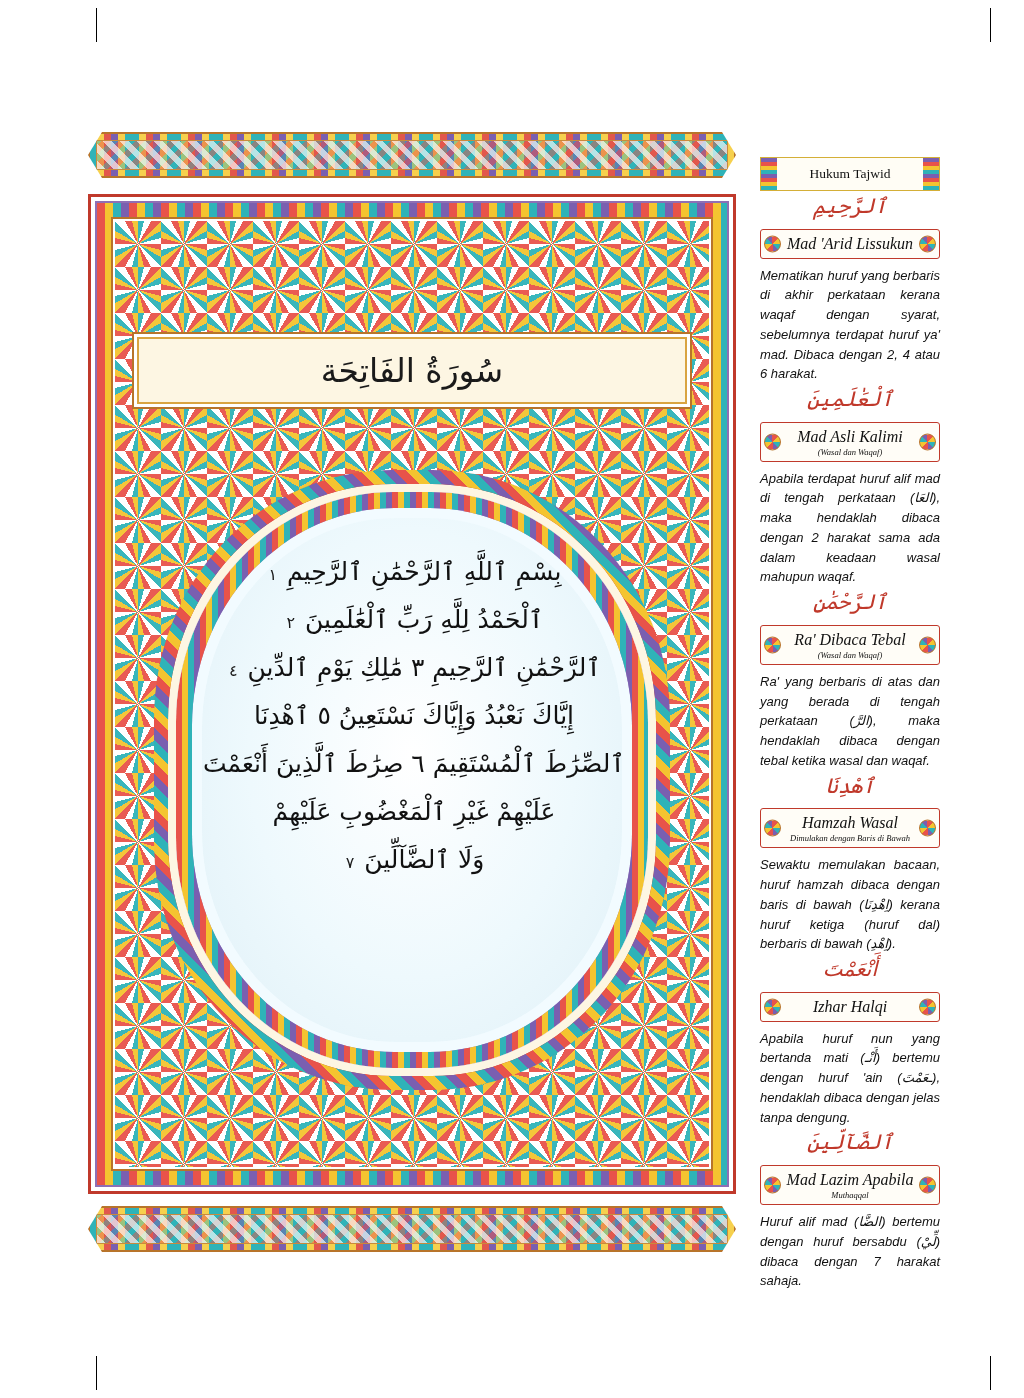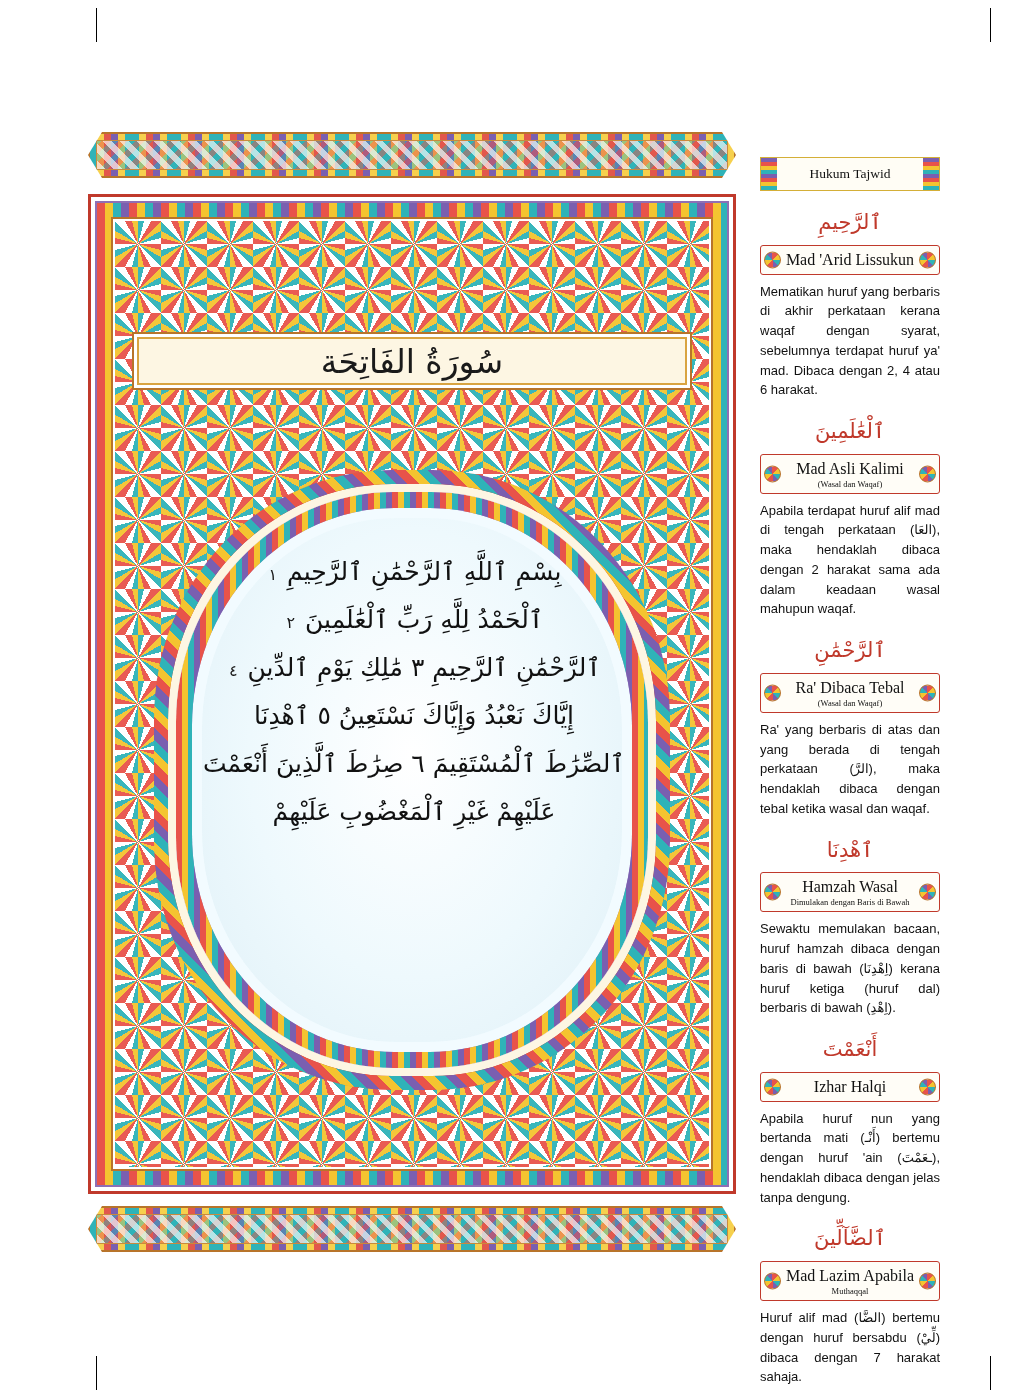--- a/index.html
+++ b/index.html
@@ -55,21 +55,21 @@
     background:
       repeating-conic-gradient(from 0deg at 50% 50%, #2fb3b8 0deg 15deg, #ffffff 15deg 30deg, #e8534a 30deg 45deg, #f4c430 45deg 60deg) 0 0/46px 46px,
       repeating-linear-gradient(45deg,rgba(122,95,176,.30) 0 10px,rgba(255,255,255,0) 10px 20px),
       repeating-linear-gradient(-45deg,rgba(232,83,74,.22) 0 10px,rgba(255,255,255,0) 10px 20px),
       #fdfdf8;
     opacity:.95;
   }
 
   
   #surah-bar{
-    position:absolute;left:44px;top:200px;width:560px;height:58px;
+    position:absolute;left:44px;top:200px;width:560px;height:77px;
     background:#fdf6e3;border:2px solid #b8742a;box-sizing:border-box;
     display:flex;align-items:center;justify-content:center;
     box-shadow:inset 0 0 0 3px #fff,inset 0 0 0 5px #d9a441;
   }
   #surah-bar .surah-title{
     font-family:"DejaVu Sans",sans-serif;font-size:33px;color:#1a1a1a;direction:rtl;
     letter-spacing:0;line-height:1;
   }
   .corner-badge{
     position:absolute;top:210px;width:44px;height:42px;background:#fdf6e3;
@@ -122,21 +122,21 @@
     display:flex;align-items:center;justify-content:center;box-sizing:border-box;margin-top:25px;
   }
   #tajwid-header .hdr-text{font-size:13.5px;color:#111;font-family:"Liberation Serif",serif;}
   #tajwid-header .tick{
     position:absolute;top:0;bottom:0;width:16px;
     background:repeating-linear-gradient(0deg,#2fb3b8 0 4px,#f4c430 4px 8px,#e8534a 8px 12px,#7a5fb0 12px 16px);
   }
   #tajwid-header .tick.left{left:0;}
   #tajwid-header .tick.right{right:0;}
 
-  .rule-block{margin-top:16px;}
+  .rule-block{font-style:italic;}
   .rule-arabic{
     text-align:center;direction:rtl;font-family:"DejaVu Sans",sans-serif;
     font-size:21px;color:#c0392b;line-height:1.5;margin-bottom:6px;
   }
   .rule-pill{
     position:relative;border:1px solid #c0392b;border-radius:3px;background:#fffdf7;
     padding:4px 22px;text-align:center;box-sizing:border-box;
   }
   .rule-pill .pill-dot{
     position:absolute;top:50%;transform:translateY(-50%);width:15px;height:15px;border-radius:50%;
@@ -193,20 +193,21 @@
       <div class="lobe l5"></div>
     </div>
 
     <div id="ayat-area">
       <div class="ayah-line"><span>بِسْمِ ٱللَّهِ ٱلرَّحْمَٰنِ ٱلرَّحِيمِ</span> <span class="ayah-num">١</span></div>
       <div class="ayah-line"><span>ٱلْحَمْدُ لِلَّهِ رَبِّ ٱلْعَٰلَمِينَ</span> <span class="ayah-num">٢</span></div>
       <div class="ayah-line"><span>ٱلرَّحْمَٰنِ ٱلرَّحِيمِ ٣ مَٰلِكِ يَوْمِ ٱلدِّينِ</span> <span class="ayah-num">٤</span></div>
       <div class="ayah-line"><span>إِيَّاكَ نَعْبُدُ وَإِيَّاكَ نَسْتَعِينُ ٥ ٱهْدِنَا</span></div>
       <div class="ayah-line"><span>ٱلصِّرَٰطَ ٱلْمُسْتَقِيمَ ٦ صِرَٰطَ ٱلَّذِينَ أَنْعَمْتَ</span></div>
       <div class="ayah-line"><span>عَلَيْهِمْ غَيْرِ ٱلْمَغْضُوبِ عَلَيْهِمْ</span></div>
+      <div class="ayah-line"><span>وَلَا ٱلضَّآلِّينَ</span> <span class="ayah-num">٧</span></div>
     </div>
 
   </div>
 
   <div id="sidebar">
 
     <div id="tajwid-header">
       <span class="tick left"></span>
       <span class="tick right"></span>
       <span class="hdr-text">Hukum Tajwid</span>

